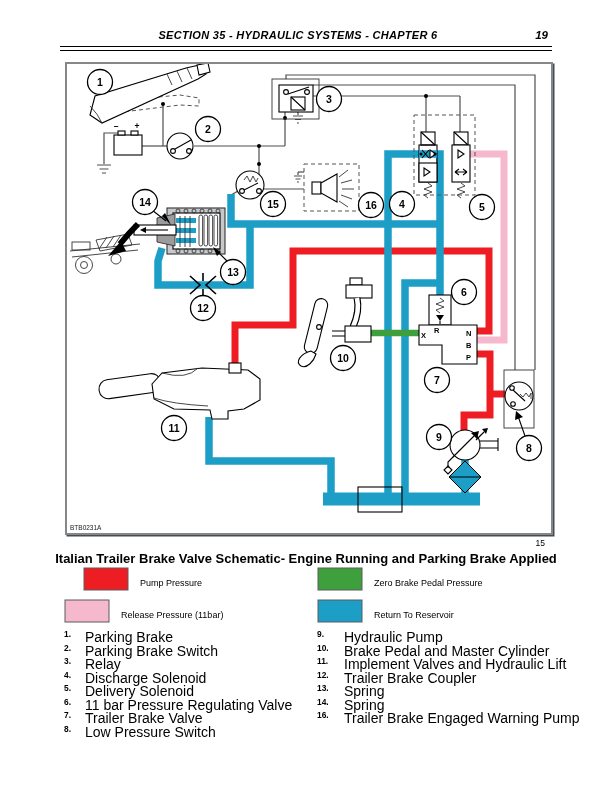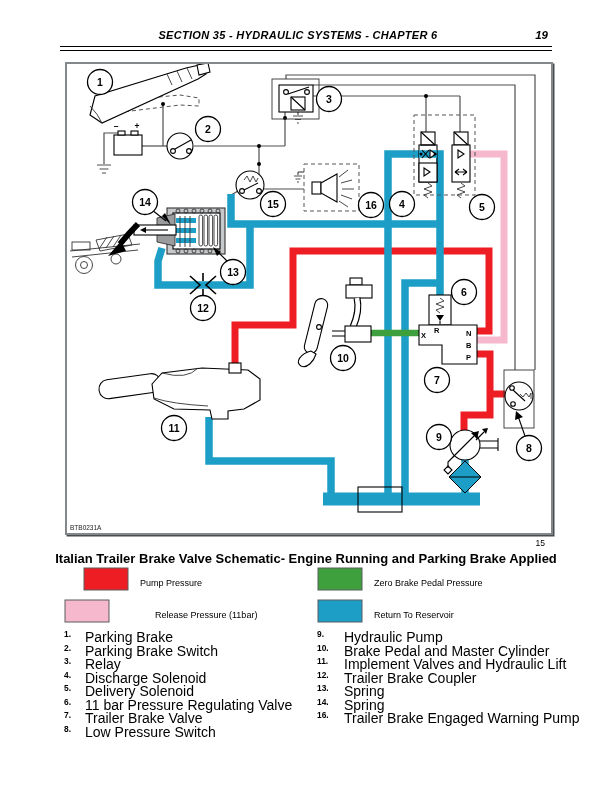--- a/index.html
+++ b/index.html
@@ -18,21 +18,21 @@
   .fig-code{position:absolute;left:3px;bottom:2px;font-size:6.5px;color:#222;}
   .fig-num{position:absolute;right:67px;top:538px;font-size:8.5px;}
   .caption{position:absolute;left:0;top:551px;width:612px;text-align:center;
            font-size:13px;font-weight:bold;}
   
   .leg{position:absolute;display:flex;align-items:flex-end;}
   .leg .sw{width:46px;height:24px;}
   .leg .sw rect{stroke:#5a5d60;stroke-width:1;}
   .leg .lab{font-size:9px;margin-left:11px;padding-bottom:3px;white-space:nowrap;}
   .leg0{left:64px;top:567px;padding-left:19px;} .leg1{left:317px;top:567px;}
-  .leg2{left:64px;top:599px;gap:34px;} .leg3{left:317px;top:599px;}
+  .leg2{left:64px;top:599px;} .leg3{left:317px;top:599px;}
   
   .plist{position:absolute;top:629px;}
   .pl-left{left:64px;} .pl-right{left:317px;}
   .prow{display:flex;height:13.5px;align-items:flex-start;}
   .pnum{font-size:8.4px;font-weight:bold;width:21px;flex:none;}
   .pl-right .pnum{width:27px;}
   .plab{font-size:14px;white-space:nowrap;}
   
   .wire{stroke:#4d4f52;stroke-width:1.2;fill:none;}
   .red{stroke:#ee1c23;stroke-width:7;fill:none;}

